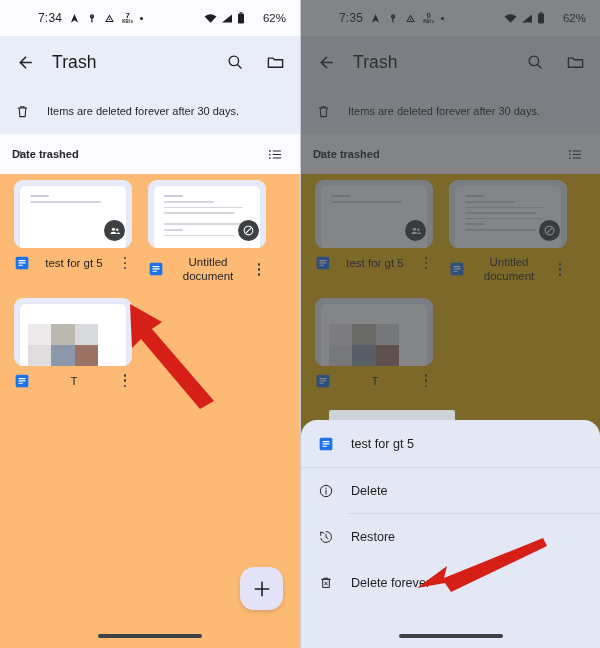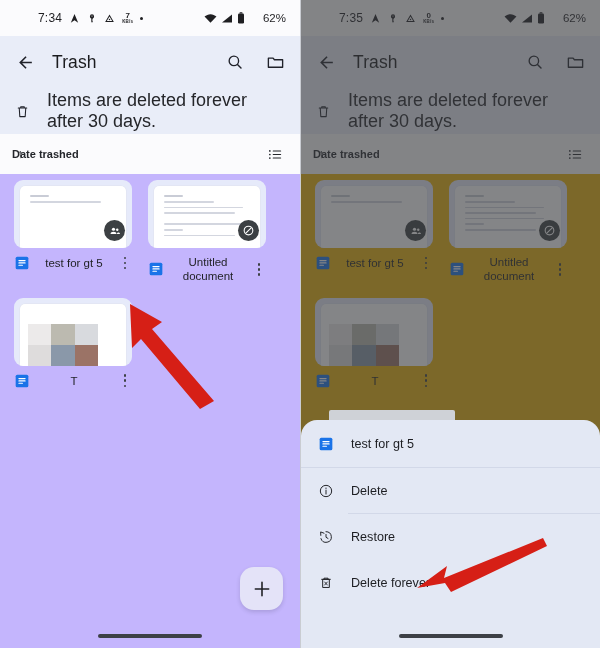--- a/index.html
+++ b/index.html
@@ -3,21 +3,21 @@
 <meta charset="utf-8">
 <style>
   * { box-sizing: border-box; margin: 0; padding: 0; }
   html, body {
     width: 600px; height: 648px;
     font-family: "Liberation Sans", sans-serif;
     background: #ffffff;
     overflow: hidden;
   }
   .screens { display: flex; width: 600px; height: 648px; }
-  .phone { position: relative; width: 300px; height: 648px; overflow: hidden; background: #c4b5fd; }
+  .phone { position: relative; width: 300px; height: 648px; overflow: hidden; background: #fdba74; }
   .phone.right { background: #eab308; }
 
   
   .statusbar {
     height: 36px; display: flex; align-items: center;
     padding: 0 14px; font-size: 11.5px; color: #1f1f22;
     background: #fbfbfd;
   }
   .sb-left { display: flex; align-items: center; gap: 7px; margin-left: 24px; }
   .sb-right { margin-left: auto; display: flex; align-items: center; gap: 4px; }
@@ -37,21 +37,21 @@
   .appbar .title { font-size: 17.5px; color: #1b1c1f; letter-spacing: .1px; }
   .appbar .spacer { flex: 1; }
   .iconbtn { width: 26px; height: 26px; display: flex; align-items: center; justify-content: center; }
 
   
   .banner {
     height: 46px; background: #e9edf8;
     display: flex; align-items: center; gap: 16px; padding: 0 14px;
     border-bottom: 0;
   }
-  .banner .txt { font-size: 18px; color: #25262a; }
+  .banner .txt { font-size: 11px; color: #25262a; }
 
   
   .sortrow {
     height: 40px; display: flex; align-items: center; padding: 0 12px;
     background: #fbfbfd;
   }
   .sortrow .lbl { font-size: 11px; color: #24262b; font-weight: bold; }
   .sortrow .arrow { margin-left: 5px; font-size: 12px; color: #24262b; }
   .sortrow .spacer { flex: 1; }
 

